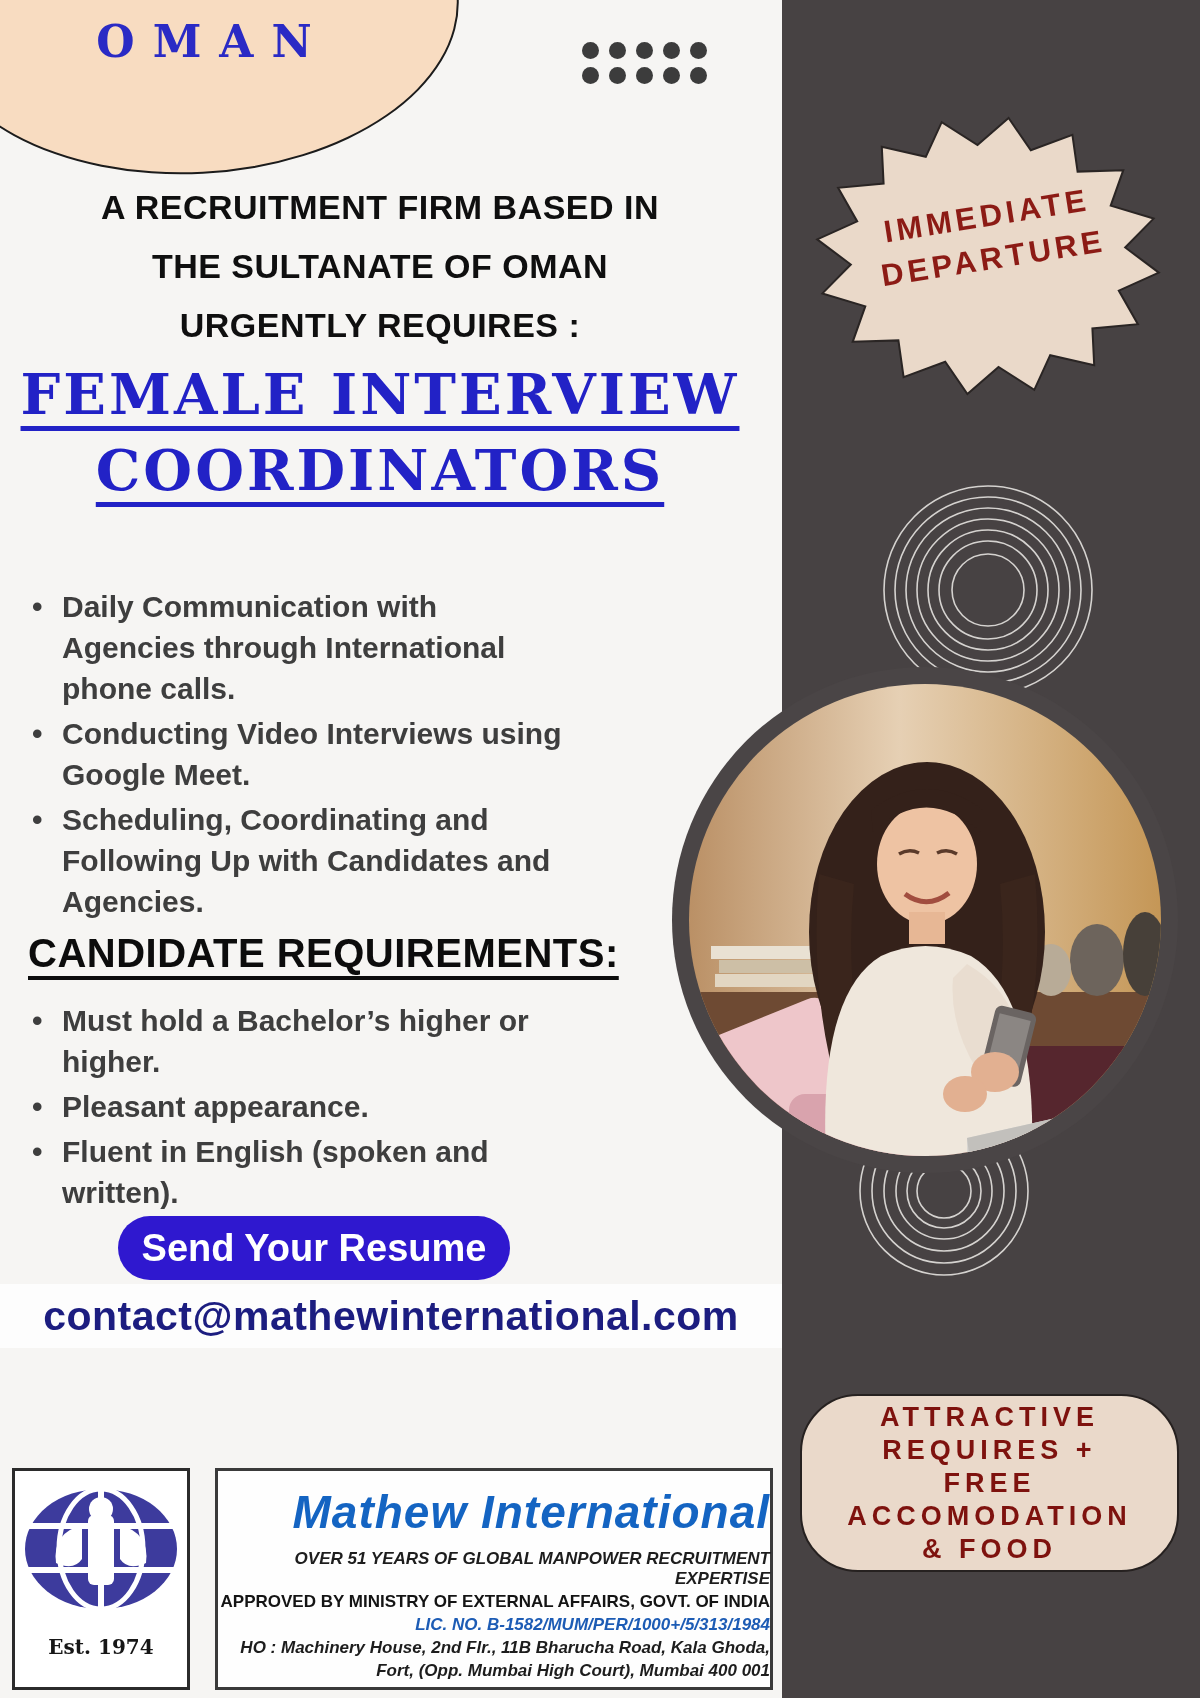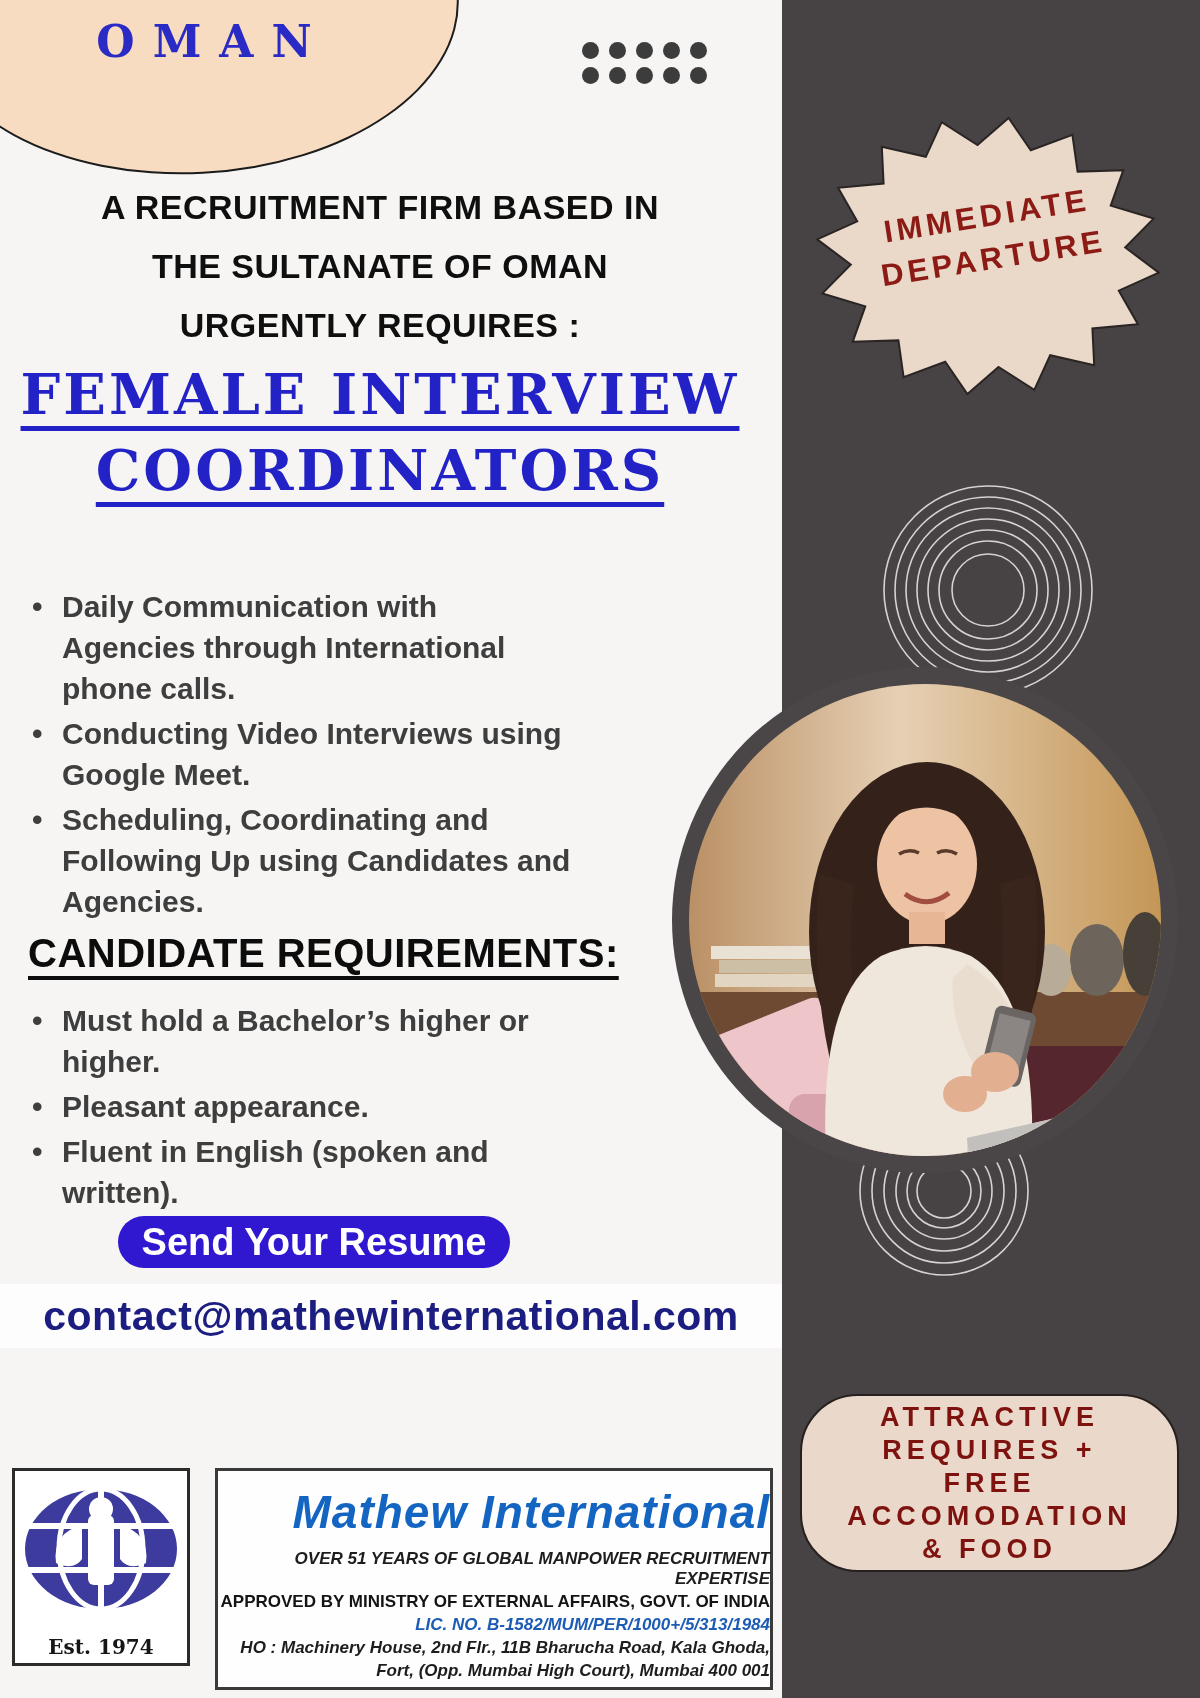--- a/index.html
+++ b/index.html
@@ -53,33 +53,33 @@
   .bullets{
     position:absolute;left:28px;width:670px;list-style:none;margin:0;padding:0;
     font-size:30px;font-weight:bold;color:#3e3e3e;line-height:41px;
   }
   #resp-list{top:586px;}
   #req-list{top:1000px;}
   .bullets li{position:relative;padding-left:34px;white-space:pre-line;margin-bottom:4px;}
   .bullets li::before{content:"\2022";position:absolute;left:4px;top:0;}
   
   .resume-btn{
-    position:absolute;left:118px;top:1216px;width:392px;height:52px;border-radius:34px;
+    position:absolute;left:118px;top:1216px;width:392px;height:64px;border-radius:34px;
     background:#2f18cf;color:#ffffff;font-size:38px;font-weight:bold;
     display:flex;align-items:center;justify-content:center;cursor:pointer;
     font-family:"Liberation Sans",sans-serif;border:none;
   }
   .email-strip{
     position:absolute;left:0;top:1284px;width:782px;height:64px;background:#fdfdfd;
     display:flex;align-items:center;justify-content:center;
   }
   .email{font-size:41px;font-weight:bold;color:#1c1d80;letter-spacing:.5px;}
   
   .logo-box{
-    position:absolute;left:12px;top:1468px;width:178px;height:198px;background:#ffffff;
+    position:absolute;left:12px;top:1468px;width:178px;height:222px;background:#ffffff;
     border:3px solid #2b2b2b;box-sizing:border-box;text-align:center;
   }
   .logo-est{font-family:"DejaVu Serif",serif;font-weight:bold;font-size:20px;color:#161616;}
   .info-box{
     position:absolute;left:215px;top:1468px;width:558px;height:222px;background:#fefefe;
     border:3px solid #3a3a3a;box-sizing:border-box;text-align:right;
   }
   .company-name{margin-top:14px;font-size:46px;font-weight:bold;font-style:italic;color:#1464c2;letter-spacing:1px;}
   .tagline{margin-top:10px;font-style:italic;font-weight:bold;color:#1d1d1d;font-size:17px;}
   .approval{font-weight:bold;color:#141414;font-size:17px;margin-top:3px;}
@@ -217,21 +217,21 @@
     <div><span class="tl">COORDINATORS</span></div>
   </div>
 
   <ul id="resp-list" class="bullets">
     <li>Daily Communication with
 Agencies through International
 phone calls.</li>
     <li>Conducting Video Interviews using
 Google Meet.</li>
     <li>Scheduling, Coordinating and
-Following Up using Candidates and
+Following Up with Candidates and
 Agencies.</li>
   </ul>
 
   <div id="req-heading" class="section-heading">CANDIDATE REQUIREMENTS:</div>
   <ul id="req-list" class="bullets">
     <li>Must hold a Bachelor’s higher or
 higher.</li>
     <li>Pleasant appearance.</li>
     <li>Fluent in English (spoken and
 written).</li>

